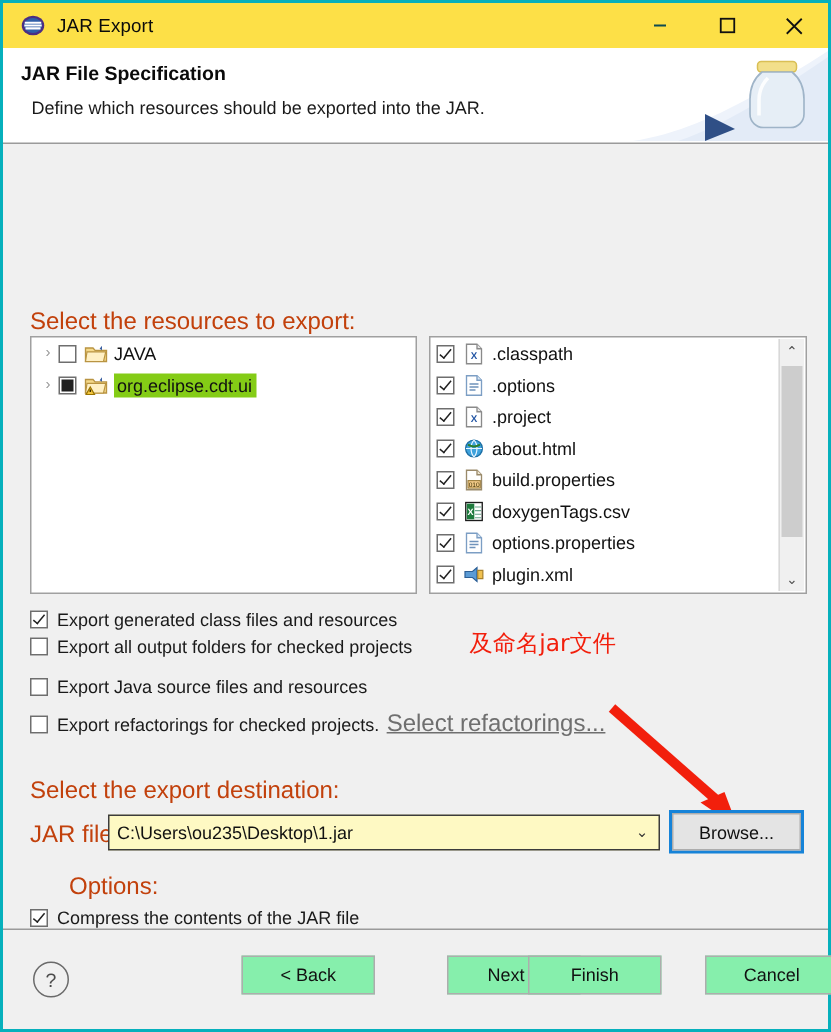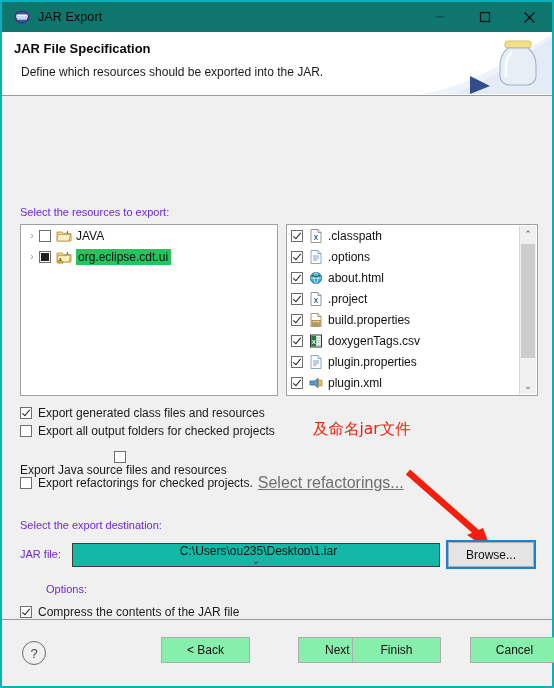--- a/index.html
+++ b/index.html
@@ -20,21 +20,21 @@
     width: 554px; height: 688px;
     box-sizing: border-box;
     border: 2px solid #06b0bc;
     background: #f0f0f0;
     display: flex;
     flex-direction: column;
   }
   
   .titlebar {
     height: 30px;
-    background: #0f766e;
+    background: #fde047;
     display: flex;
     align-items: center;
     flex: none;
     position: relative;
   }
   .title-icon {
     width: 16px; height: 16px;
     margin-left: 12px; margin-right: 8px;
     position: relative;
     flex: none;
@@ -85,22 +85,22 @@
   }
   
   .content {
     flex: 1 1 auto;
     position: relative;
     background: #f0f0f0;
     padding: 0;
   }
   .lbl {
     position: absolute;
-    font-size: 11px;
-    color: #6d28d9;
+    font-size: 16px;
+    color: #c2410c;
     white-space: nowrap;
   }
   
   .tree {
     position: absolute;
     box-sizing: border-box;
     background: #ffffff;
     border: 1px solid #a0a0a0;
     overflow: hidden;
   }
@@ -108,21 +108,21 @@
   #right-tree { left: 284px; top: 128px; width: 252px; height: 172px; }
   .trow {
     height: 21px;
     display: flex;
     align-items: center;
     padding-left: 4px;
     white-space: nowrap;
     font-size: 12px;
   }
   .trow.sel .tlabel {
-    background: #22c55e;
+    background: #84cc16;
     padding: 1px 3px 1px 2px;
   }
   .twist {
     width: 14px; flex: none;
     color: #9a9a9a;
     font-size: 10px;
     text-align: center;
     line-height: 1;
   }
   .cb {
@@ -188,24 +188,23 @@
     font-size: 16px;
     margin-left: 5px;
   }
   
   .combo {
     position: absolute;
     left: 70px; top: 447px;
     width: 368px; height: 24px;
     box-sizing: border-box;
     border: 1px solid #3c3c3c;
-    background: #14b8a6;
+    background: #fef9c3;
     display: flex;
     align-items: center;
-    flex-direction: column;
   }
   .combo .val {
     flex: 1 1 auto;
     padding-left: 5px;
     font-size: 12px;
     color: #111;
     overflow: hidden;
     white-space: nowrap;
   }
   .combo .arrow {
@@ -376,37 +375,37 @@
             <path d="M10 1.5 V4.5 h3" fill="#dce8f5" stroke="#7c9ec4" stroke-width=".9"></path>
             <path d="M5 7 h6 M5 9 h6 M5 11 h4" stroke="#6f93bb" stroke-width=".9"></path>
           </svg>
         </span>
         <span class="tlabel">.options</span>
       </div>
       <div class="trow">
         <span class="cb checked"></span>
         <span class="ficon">
           <svg width="16" height="16" viewBox="0 0 16 16">
+            <path d="M3 1.5 h7 l3 3 V14.5 H3 Z" fill="#fff" stroke="#8a8a8a" stroke-width=".9"></path>
+            <path d="M10 1.5 V4.5 h3" fill="#e8e8e8" stroke="#8a8a8a" stroke-width=".9"></path>
+            <text x="8" y="11.5" font-size="6.5" font-family="Liberation Sans" font-weight="bold" fill="#2255a4" text-anchor="middle">X</text>
+          </svg>
+        </span>
+        <span class="tlabel">.project</span>
+      </div>
+      <div class="trow">
+        <span class="cb checked"></span>
+        <span class="ficon">
+          <svg width="16" height="16" viewBox="0 0 16 16">
             <circle cx="8" cy="8" r="5.6" fill="#3fa3dd" stroke="#1d6fa5" stroke-width=".9"></circle>
             <path d="M2.6 8 h10.8 M8 2.4 c2.6 2.6 2.6 8.6 0 11.2 M8 2.4 c-2.6 2.6-2.6 8.6 0 11.2" stroke="#e8f5ff" stroke-width=".8" fill="none"></path>
             <path d="M4 5.4 c2.6 1.6 5.4 1.6 8 0" stroke="#2b7d2b" stroke-width="1.4" fill="none"></path>
           </svg>
         </span>
         <span class="tlabel">about.html</span>
-      </div>
-      <div class="trow">
-        <span class="cb checked"></span>
-        <span class="ficon">
-          <svg width="16" height="16" viewBox="0 0 16 16">
-            <path d="M3 1.5 h7 l3 3 V14.5 H3 Z" fill="#fff" stroke="#8a8a8a" stroke-width=".9"></path>
-            <path d="M10 1.5 V4.5 h3" fill="#e8e8e8" stroke="#8a8a8a" stroke-width=".9"></path>
-            <text x="8" y="11.5" font-size="6.5" font-family="Liberation Sans" font-weight="bold" fill="#2255a4" text-anchor="middle">X</text>
-          </svg>
-        </span>
-        <span class="tlabel">.project</span>
       </div>
       <div class="trow">
         <span class="cb checked"></span>
         <span class="ficon">
           <svg width="16" height="16" viewBox="0 0 16 16">
             <path d="M3 1.5 h7 l3 3 V14.5 H3 Z" fill="#fff" stroke="#9a8a6a" stroke-width=".9"></path>
             <path d="M10 1.5 V4.5 h3" fill="#eee6d2" stroke="#9a8a6a" stroke-width=".9"></path>
             <rect x="4" y="8.4" width="8.2" height="5" fill="#f0c987" stroke="#9a7b3a" stroke-width=".7"></rect>
             <text x="8.1" y="12.6" font-size="4.4" font-family="Liberation Sans" fill="#3a2c00" text-anchor="middle">010</text>
           </svg>
@@ -427,21 +426,21 @@
       </div>
       <div class="trow">
         <span class="cb checked"></span>
         <span class="ficon">
           <svg width="16" height="16" viewBox="0 0 16 16">
             <path d="M3 1.5 h7 l3 3 V14.5 H3 Z" fill="#fff" stroke="#7c9ec4" stroke-width=".9"></path>
             <path d="M10 1.5 V4.5 h3" fill="#dce8f5" stroke="#7c9ec4" stroke-width=".9"></path>
             <path d="M5 7 h6 M5 9 h6 M5 11 h4" stroke="#6f93bb" stroke-width=".9"></path>
           </svg>
         </span>
-        <span class="tlabel">plugin.properties</span>
+        <span class="tlabel">options.properties</span>
       </div>
       <div class="trow">
         <span class="cb checked"></span>
         <span class="ficon">
           <svg width="16" height="16" viewBox="0 0 16 16">
             <path d="M2 6 h5 l3-2.6 v9.2 L7 10 H2 Z" fill="#5b9bd5" stroke="#2c5f96" stroke-width=".8"></path>
             <path d="M10.5 5.2 h3.4 v5.6 h-3.4 Z" fill="#f0c150" stroke="#a8812a" stroke-width=".8"></path>
           </svg>
         </span>
         <span class="tlabel">plugin.xml</span>
@@ -455,21 +454,21 @@
     </div>
 
     <div class="opt" style="top:310px;">
       <span class="cb checked"></span>
       <span>Export generated class files and resources</span>
     </div>
     <div class="opt" style="top:328px;">
       <span class="cb"></span>
       <span>Export all output folders for checked projects</span>
     </div>
-    <div class="opt" style="top:355px;flex-direction:column;">
+    <div class="opt" style="top:355px;">
       <span class="cb"></span>
       <span>Export Java source files and resources</span>
     </div>
     <div class="opt" style="top:378px;">
       <span class="cb"></span>
       <span>Export refactorings for checked projects.</span>
       <span class="link">Select refactorings...</span>
     </div>
 
     <div class="anno">

